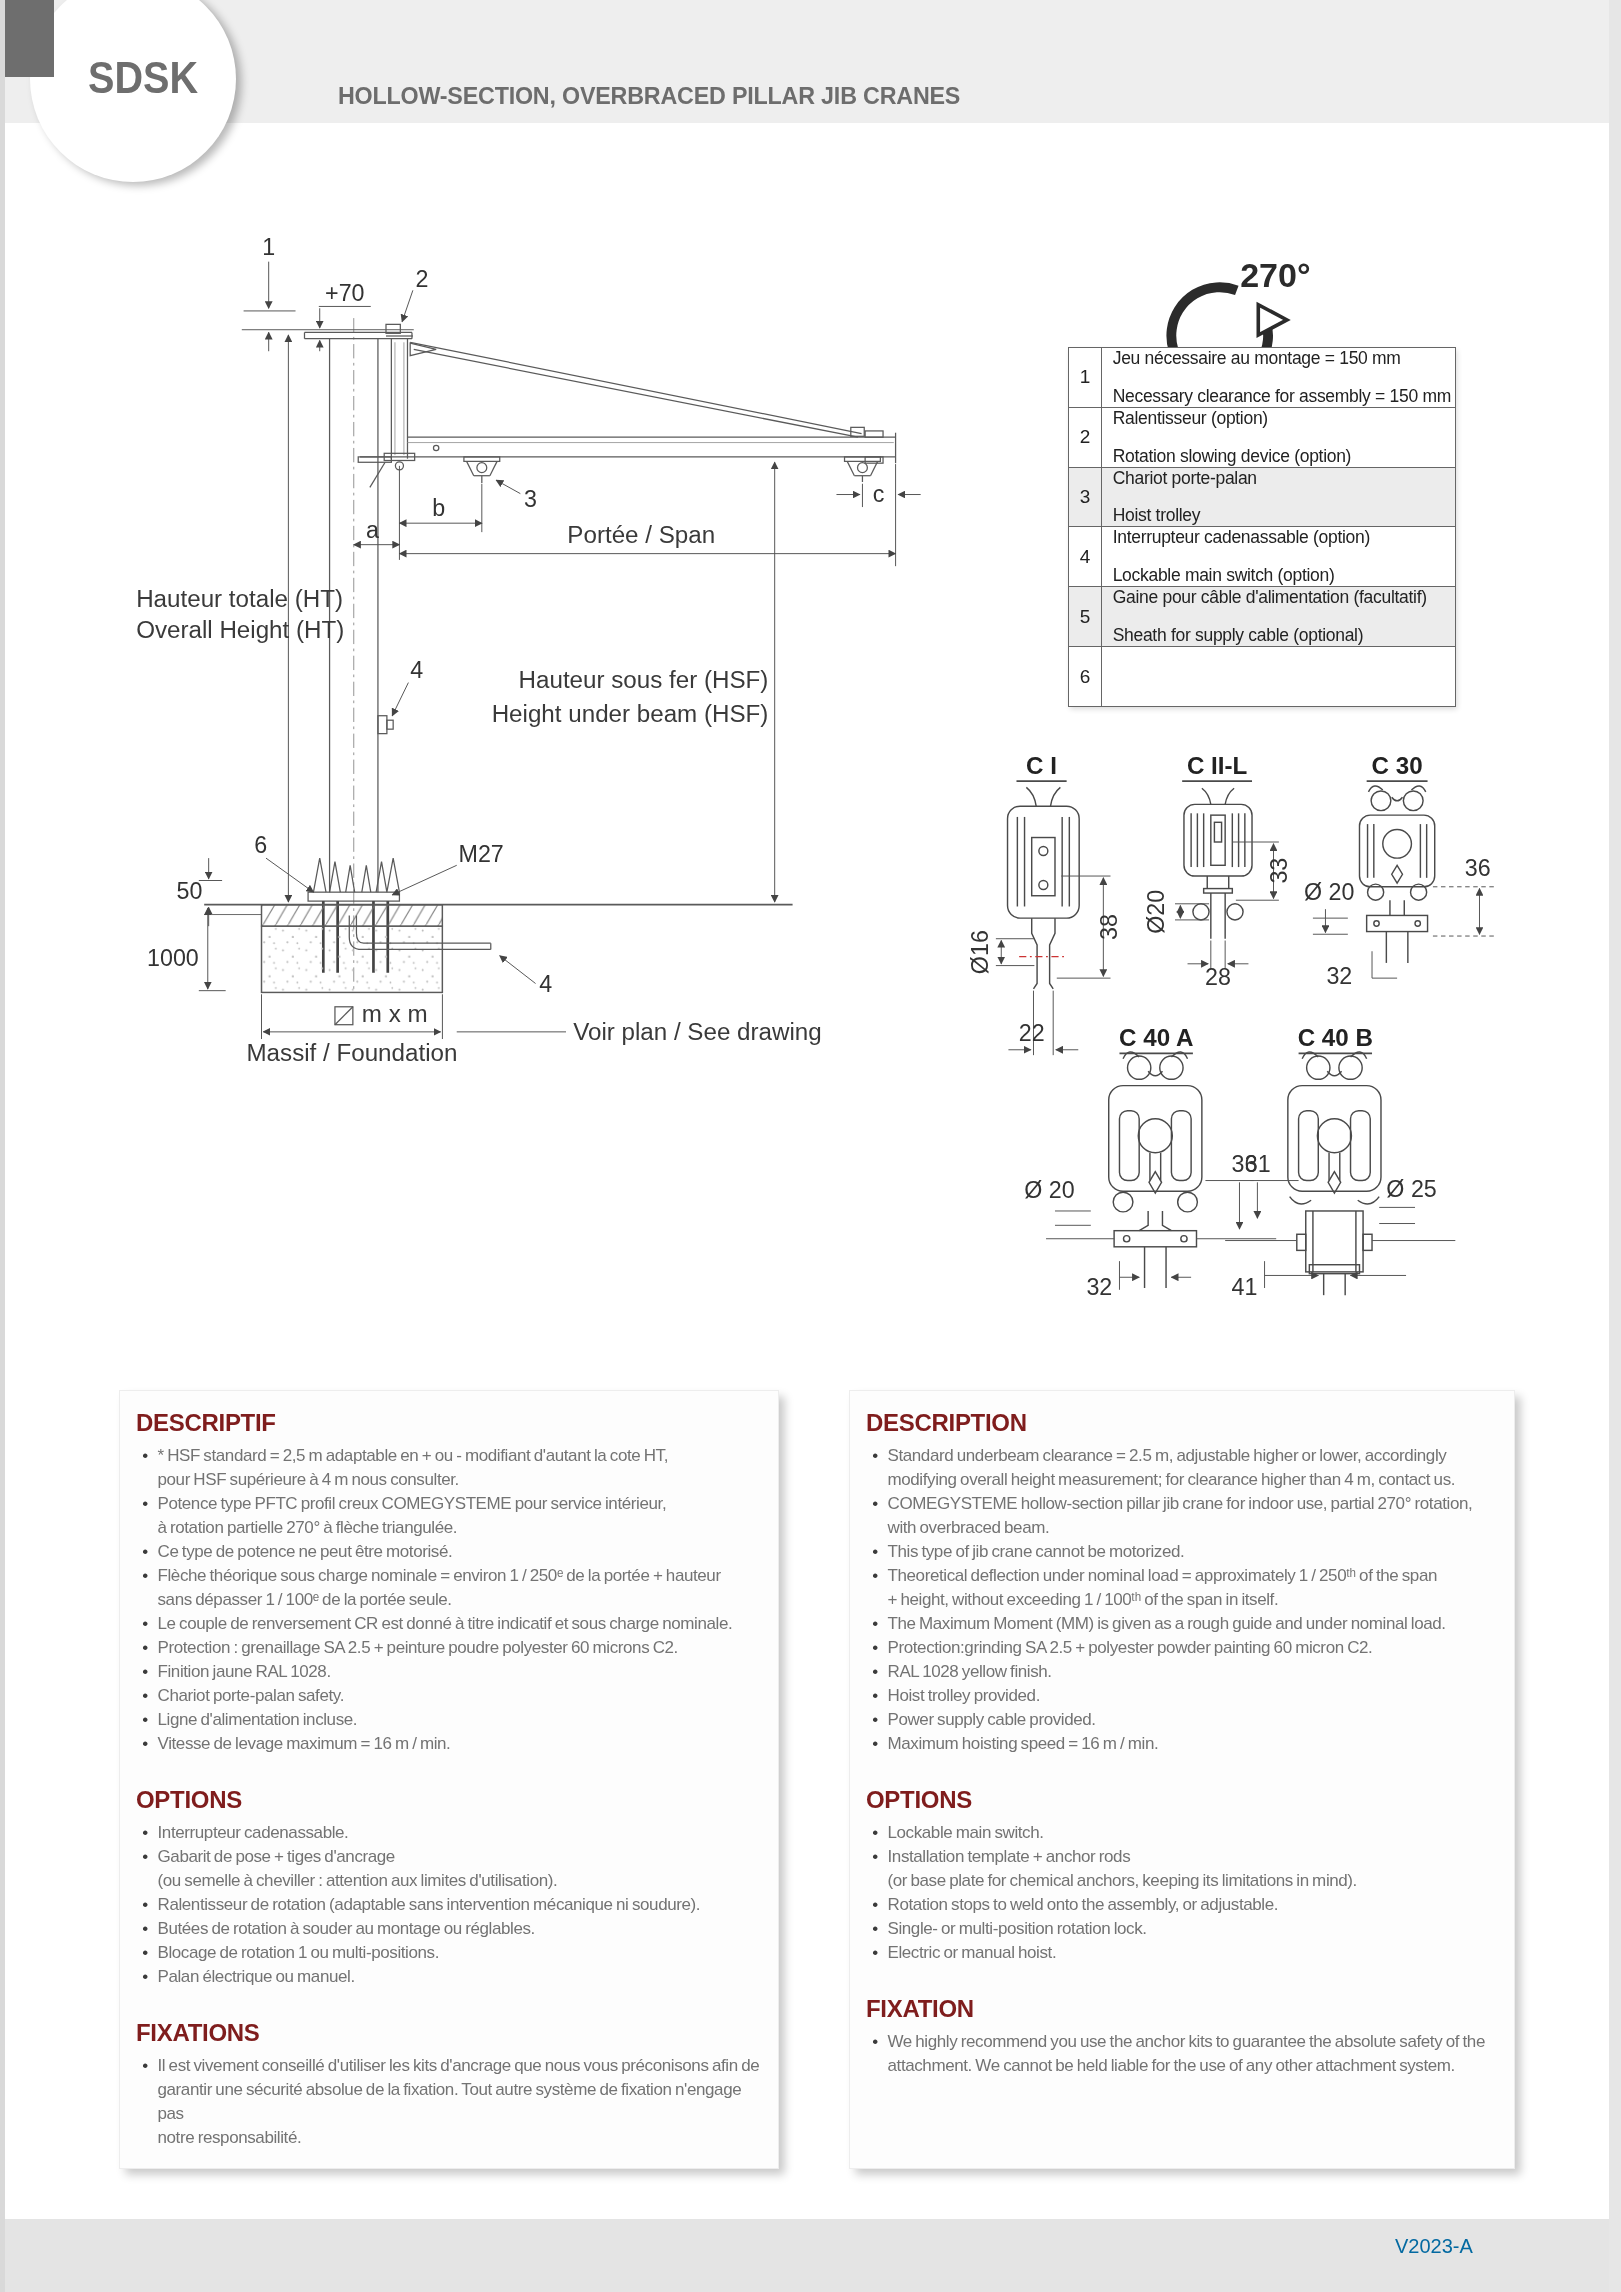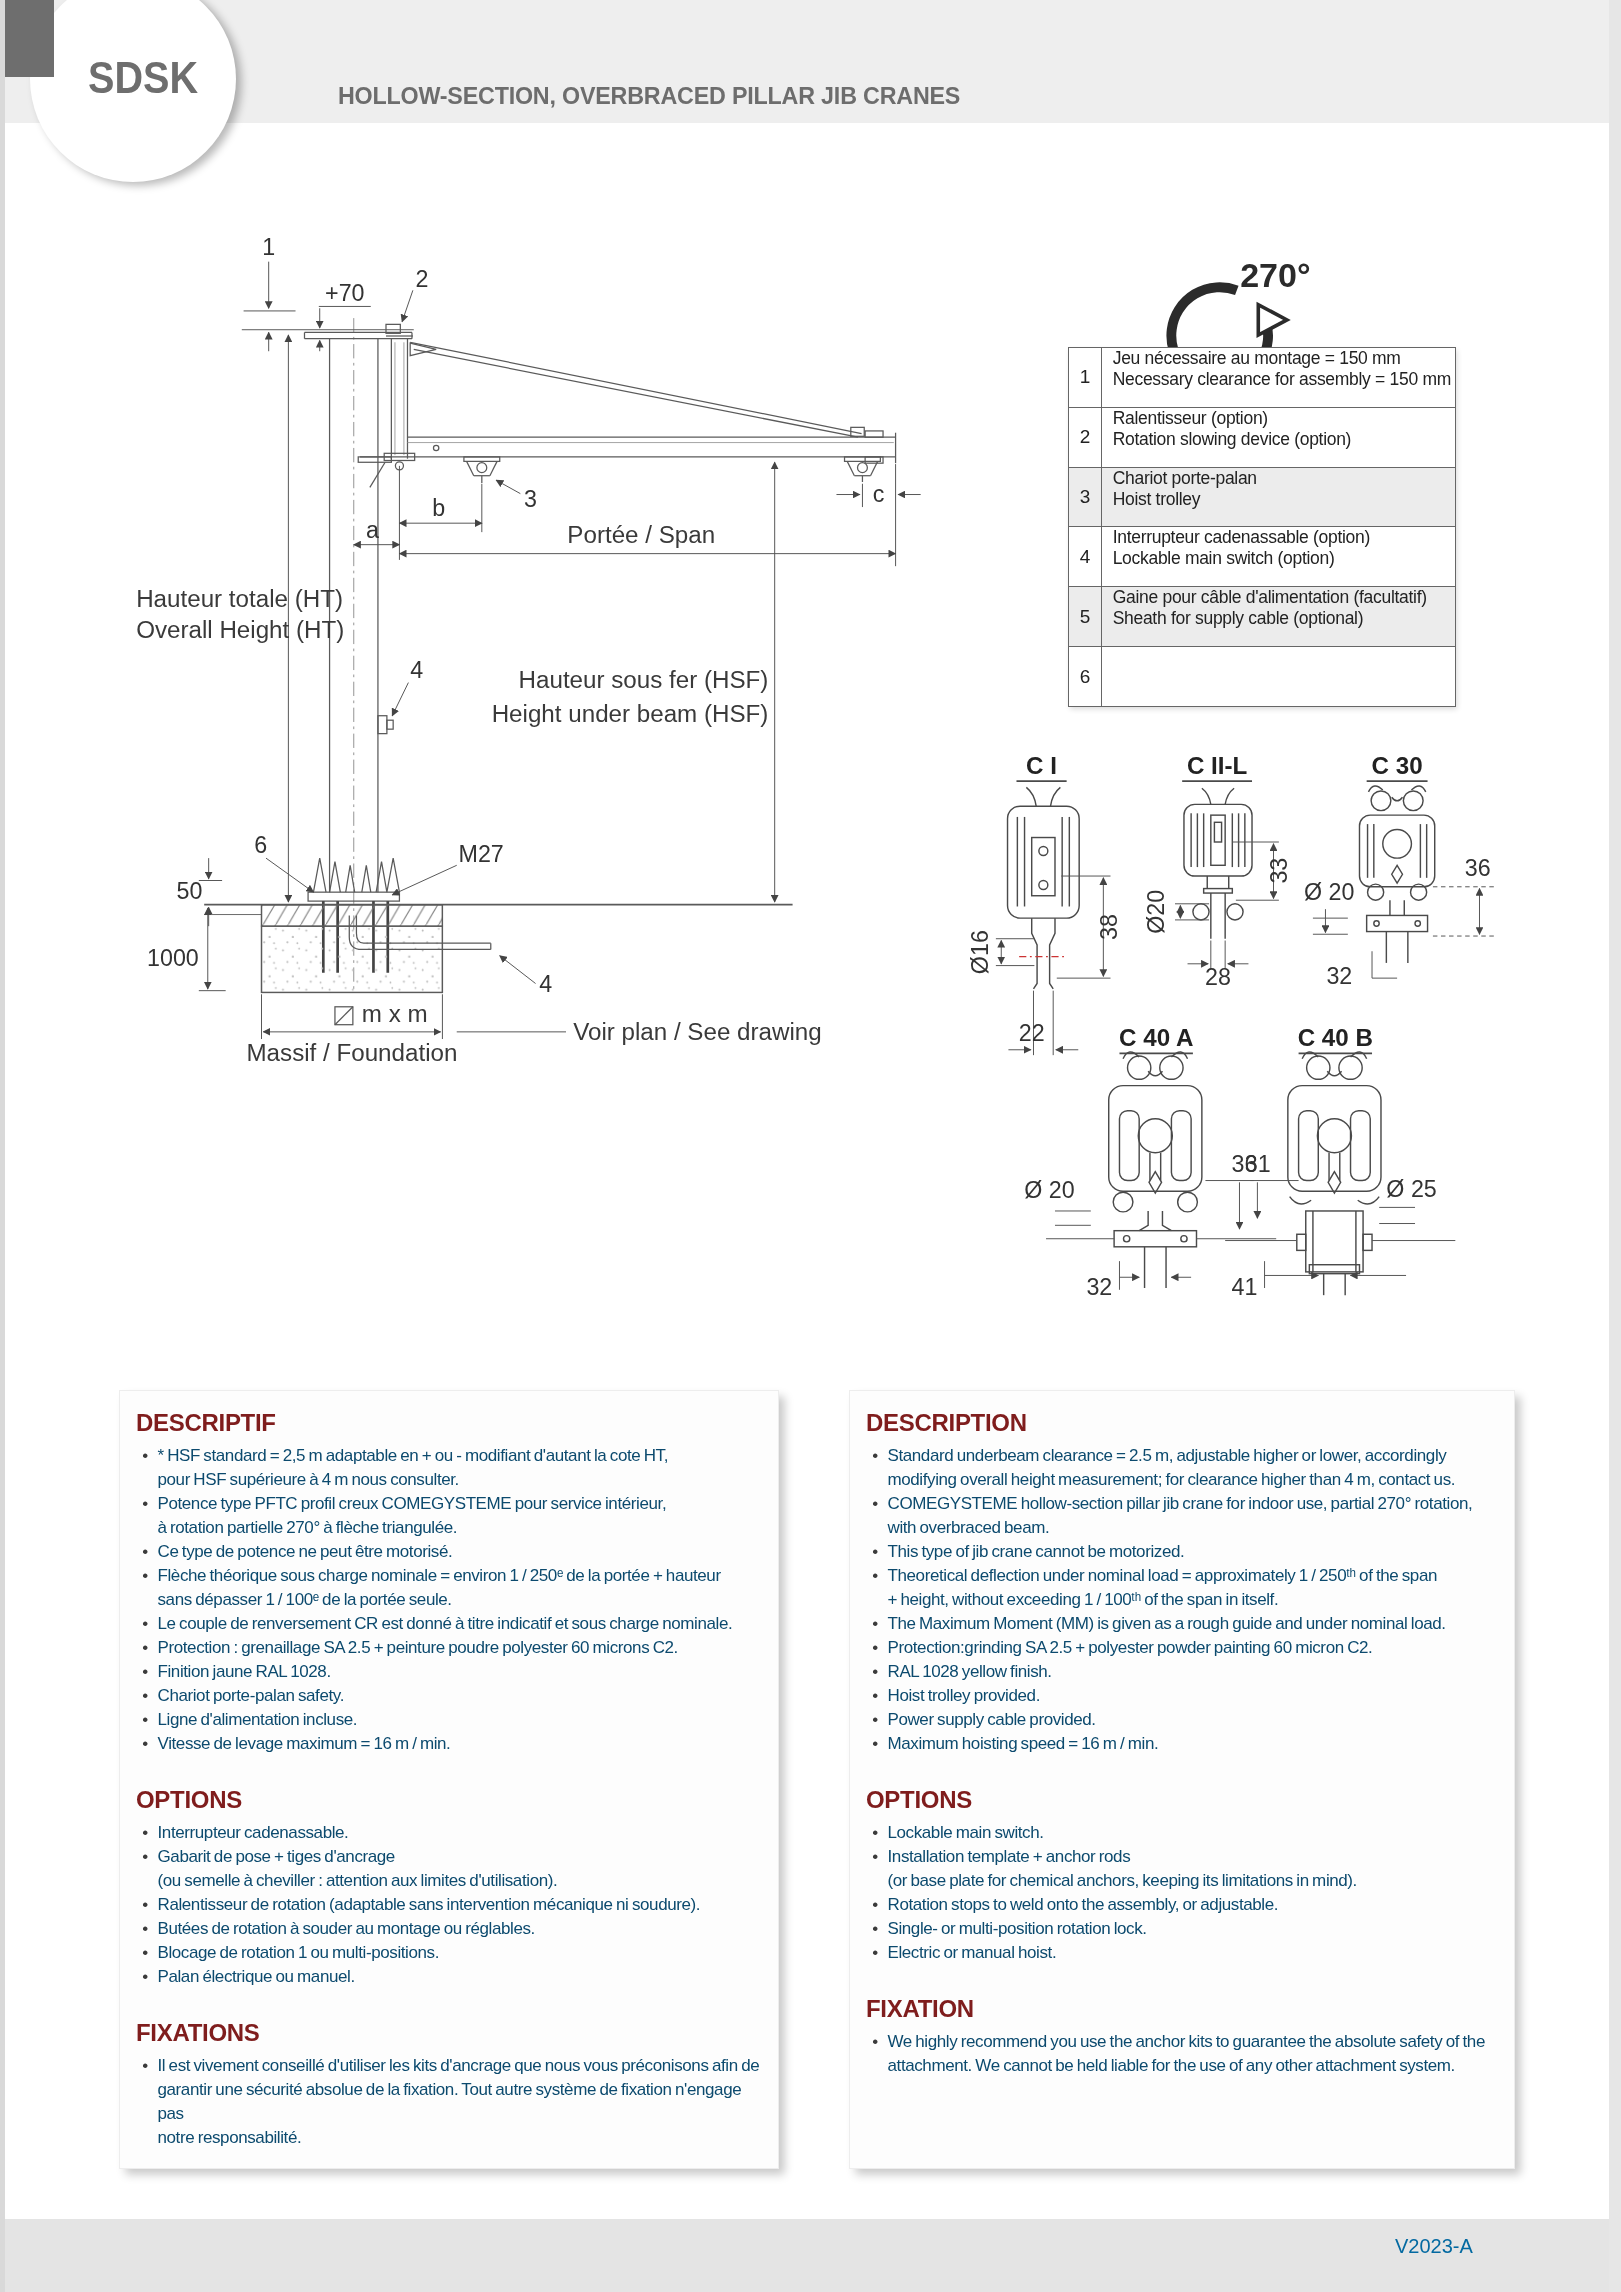--- a/index.html
+++ b/index.html
@@ -20,32 +20,32 @@
   .footer-band{position:absolute;left:0;top:2219px;width:1621px;height:73px;background:#e4e4e4;}
   .version{position:absolute;left:1395px;top:2235px;font-size:20px;color:#0369a1;}
   
   .legend{position:absolute;left:1068px;top:347px;width:386px;height:358px;border:1.3px solid #666;
           display:flex;flex-direction:column;background:#fff;box-shadow:1.8px 2.7px 5.4px rgba(0,0,0,.15);}
   .legend-row{flex:1;display:flex;border-top:1.3px solid #666;}
   .legend-row:first-child{border-top:none;}
   .legend-row.shaded{background:#ececec;}
   .legend-num{width:32px;border-right:1.3px solid #666;display:flex;align-items:center;
               justify-content:center;font-size:19px;color:#222;}
-  .legend-txt{flex:1;display:flex;flex-direction:column;justify-content:flex-start;
+  .legend-txt{flex:1;display:flex;flex-direction:column;justify-content:space-between;
               padding-left:10.7px;font-size:17.5px;color:#222;letter-spacing:-0.3px;}
   .legend-txt div{white-space:nowrap;}
   
   .panel{position:absolute;top:1390px;height:779px;background:#fdfdfd;border:0.9px solid #ededed;
          box-shadow:6.3px 6.3px 9px rgba(0,0,0,.22);box-sizing:border-box;padding:14.3px 12.5px 0 16px;}
   .panel-left{left:119px;width:660px;}
   .panel-right{left:849px;width:666px;}
   .panel h3{margin:30px 0 7.2px 0;font-size:24px;color:#7f1d1d;letter-spacing:-0.3px;}
   .panel h3:first-child{margin-top:3.6px;}
   .panel ul{list-style:none;margin:0;padding:0;}
-  .panel li{position:relative;padding:0 0 0 21.5px;font-size:17px;line-height:24px;color:#0c4a6e;
+  .panel li{position:relative;padding:0 0 0 21.5px;font-size:17px;line-height:24px;color:#737373;
             letter-spacing:-0.4px;word-spacing:-0.9px;white-space:pre-line;}
   .panel li::before{content:"•";position:absolute;left:6.3px;top:0;color:#3b3b3b;}
   
   svg.overlay{position:absolute;left:0;top:0;pointer-events:none;}
   svg.overlay text{fill:#333;font-family:"Liberation Sans","DejaVu Sans",sans-serif;font-size:26px;}
   svg.overlay text.big{font-size:27px;fill:#3a3a3a;}
   svg.overlay text.sect{font-size:27px;font-weight:bold;fill:#222;}
   svg.overlay text.rot{font-size:38px;font-weight:bold;fill:#2b2b2b;}
 </style>
 </head>

